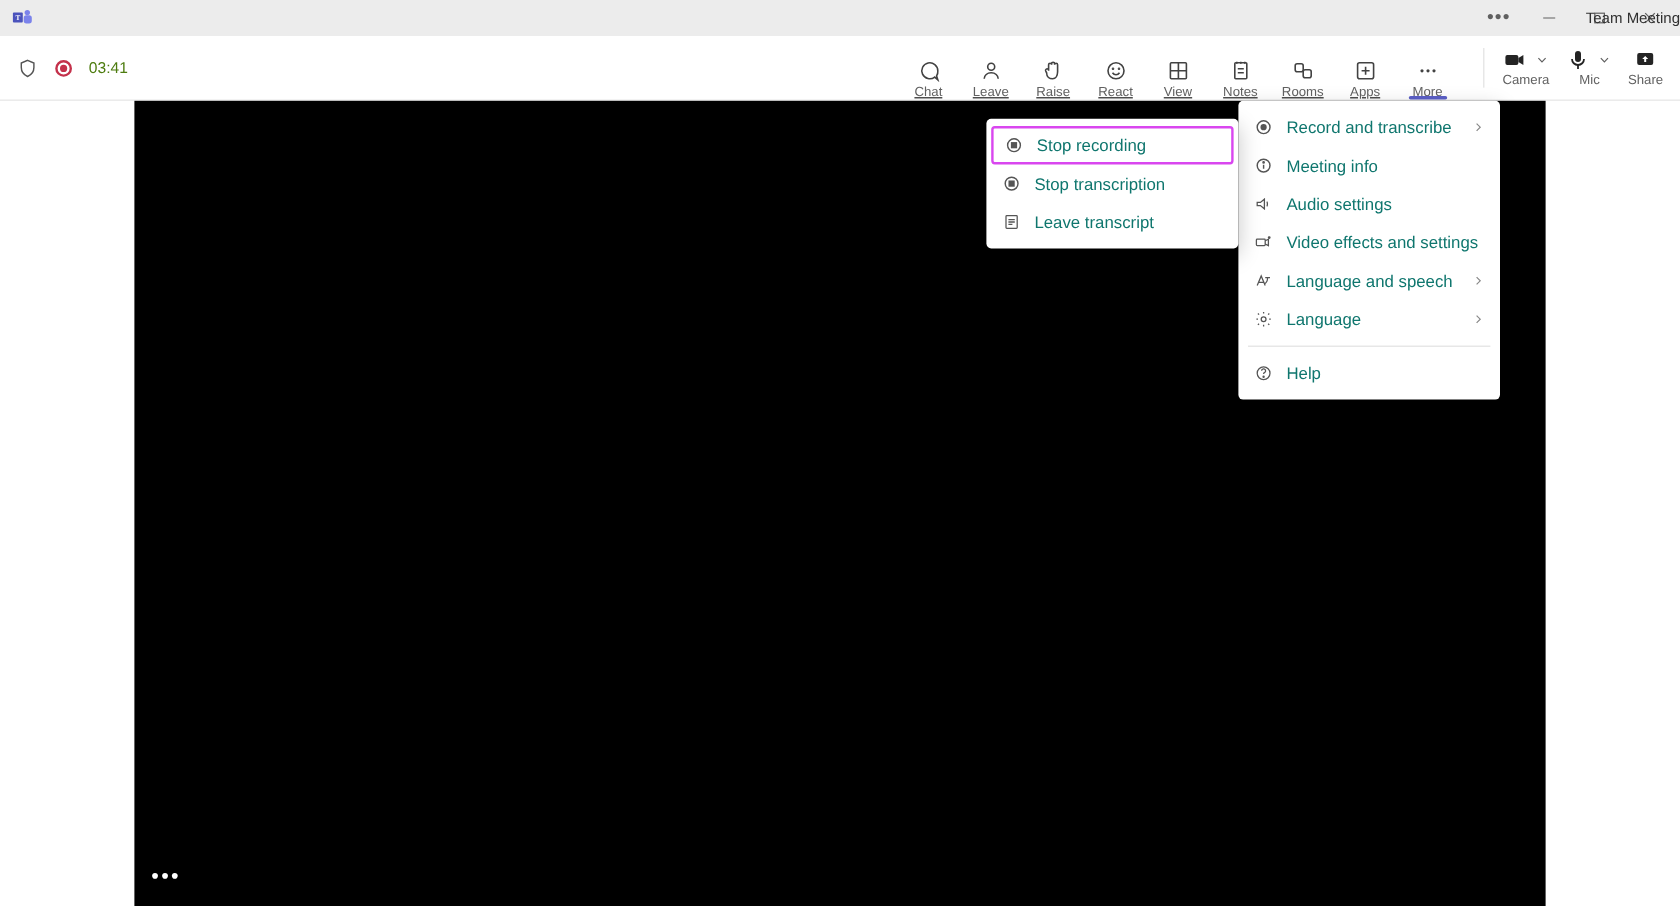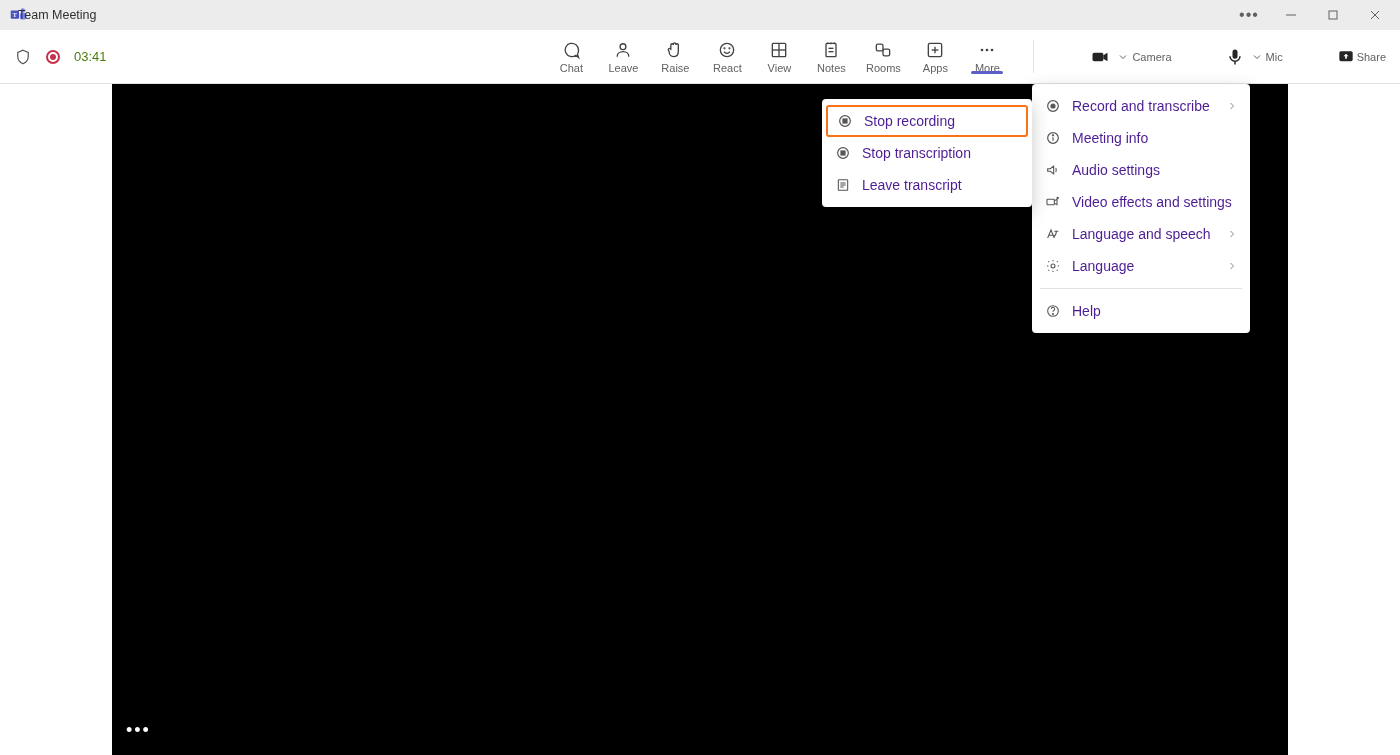--- a/index.html
+++ b/index.html
@@ -29,21 +29,21 @@
     padding: 0 4px;
     background: #ececec;
   }
   .titlebar .app-logo {
     width: 18px; height: 18px; margin-left: 6px;
     display:flex; align-items:center; justify-content:center;
   }
   .titlebar .title {
     position: absolute;
     left: 18px; right: 0;
-    text-align: left;
+    text-align: right;
     font-size: 12.5px;
     color: #303030;
     pointer-events: none;
   }
   .win-controls {
     margin-left: auto;
     display: flex;
     gap: 0;
   }
   .win-btn {
@@ -81,21 +81,22 @@
     content:"";
     position:absolute; inset:2px;
     background: var(--red);
     border-radius: 50%;
   }
   .timer { font-size: 13px; color: #4d7c0f; }
 
   .toolbar-center {
     margin-left: auto;
     display: flex;
-    align-items: center;
+    align-items: flex-end;
+    text-decoration: underline;
   }
   .tool-item {
     width: 52px;
     display: flex;
     flex-direction: column;
     align-items: center;
     justify-content: center;
     gap: 2px;
     color: var(--text-sec);
     position: relative;
@@ -116,26 +117,26 @@
     align-items: stretch;
     margin-left: 12px;
   }
   .divider {
     width: 1px;
     background: var(--border);
     margin: 10px 8px;
   }
   .dev-item {
     display: flex;
+    flex-direction: column;
     align-items: center;
     justify-content: center;
     gap:1px;
     color: var(--text-sec);
     padding: 0 6px;
-    margin-left: 41px;
   }
   .dev-item .row { display:flex; align-items:center; gap:4px; }
   .dev-item .ico { color:#242424; }
   .dev-item .lbl { font-size: 11px; }
   .chev { width:16px; display:flex; align-items:center; justify-content:center; color:#606060; }
 
   .leave-wrap { display:flex; align-items:center; padding-left:10px; }
   .leave-btn {
     background: var(--leave);
     color: #fff;
@@ -192,38 +193,38 @@
     top: 99px;
     left: 822px;
     width: 210px;
   }
   .menu-item {
     display:flex;
     align-items:center;
     gap: 10px;
     padding: 7px 12px;
     font-size: 14px;
-    color: #4c1d95;
+    color: #0f766e;
     position: relative;
   }
   .menu-item .mico {
     width: 18px; height:18px;
     display:flex; align-items:center; justify-content:center;
     color: #555;
   }
   .menu-item .arrow {
     margin-left:auto;
     color:#888;
   }
   .menu-sep {
     height:1px; background: var(--border);
     margin: 6px 8px;
   }
   .menu-item.hl {
-    border: 2px solid #f97316;
+    border: 2px solid #d946ef;
     border-radius: 3px;
     margin: 0 4px;
     padding: 5px 8px;
     text-align: center;
   }
 
   svg { display:block; }
 </style>
 </head>
 <body>

